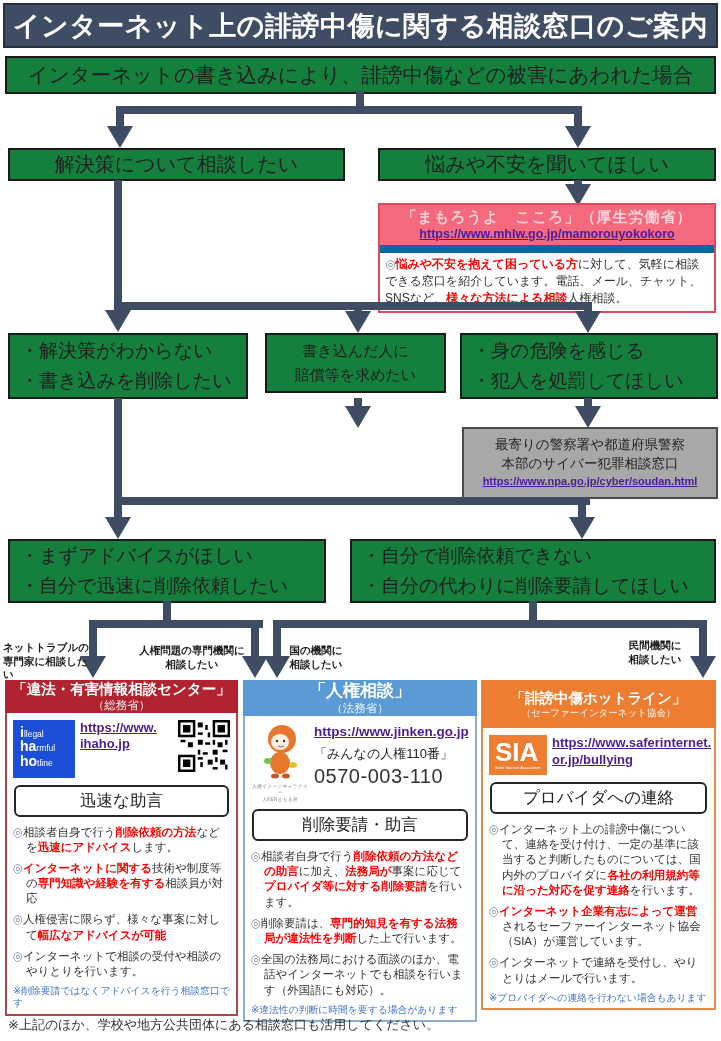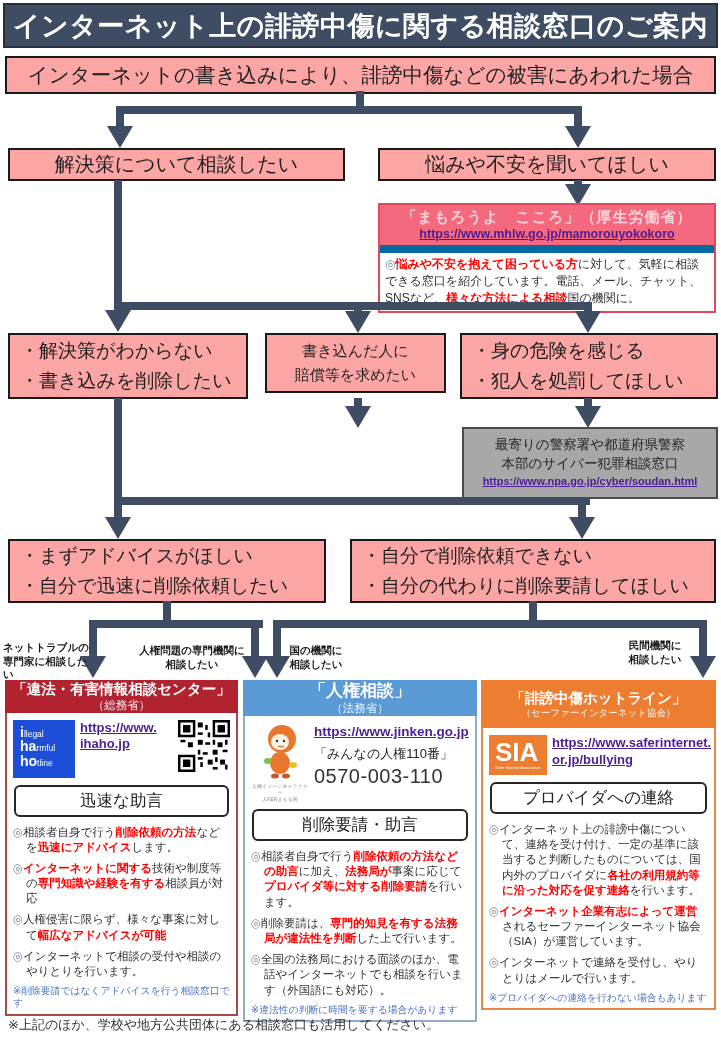--- a/index.html
+++ b/index.html
@@ -5,21 +5,21 @@
   html,body{margin:0;padding:0;background:#fff;}
   .page{position:relative;width:721px;height:1041px;background:#fff;overflow:hidden;
         font-family:"Liberation Sans","DejaVu Sans",sans-serif;color:#1f1f1f;}
   .page *{box-sizing:border-box;}
   .abs{position:absolute;}
   
   .ln{position:absolute;background:#3E4D63;}
   .ah{position:absolute;width:0;height:0;border-style:solid;
       border-color:#3E4D63 transparent transparent transparent;border-width:22px 13px 0 13px;}
   
-  .bx{position:absolute;background:#fca5a5;border:2px solid #1a1a1a;display:flex;
+  .bx{position:absolute;background:#15803d;border:2px solid #1a1a1a;display:flex;
       align-items:center;justify-content:center;text-align:center;color:#1f1f1f;}
   .prel{white-space:pre-line;}
   .title-bar{left:3px;top:3px;width:715px;height:45px;background:#3E4D63;border:2px solid #27303F;
       color:#fff;font-size:27px;font-weight:bold;display:flex;align-items:center;justify-content:center;letter-spacing:.5px;}
   .intro{left:5px;top:56px;width:711px;height:38px;font-size:20.5px;}
   .branch{height:33px;font-size:20px;}
   .multi{font-size:19px;line-height:1.6;justify-content:flex-start;text-align:left;padding-left:10px;}
   .lk{color:#4c1d95;font-weight:bold;text-decoration:underline;cursor:pointer;}
   
   .kokoro{left:378px;top:203px;width:338px;border:2px solid #E04A5A;background:#fff;}
@@ -90,21 +90,21 @@
   <div class="bx branch" style="left:378px;top:148px;width:338px;">悩みや不安を聞いてほしい</div>
 
   <div class="ln" style="left:574px;top:180px;width:8px;height:8px;"></div>
   <div class="ah" style="left:565px;top:184px;"></div>
 
   <div class="abs kokoro">
     <div class="kokoro-head">
       <div class="kokoro-title">「まもろうよ　こころ」（厚生労働省）</div>
       <div class="kokoro-link"><span class="lk">https://www.mhlw.go.jp/mamorouyokokoro</span></div>
     </div>
-    <div class="kokoro-body"><span class="mk">◎</span><span class="rd">悩みや不安を抱えて困っている方</span><span>に対して、気軽に相談できる窓口を紹介しています。電話、メール、チャット、SNSなど、</span><span class="rd">様々な方法による相談</span><span>国の機関に。</span></div>
+    <div class="kokoro-body"><span class="mk">◎</span><span class="rd">悩みや不安を抱えて困っている方</span><span>に対して、気軽に相談できる窓口を紹介しています。電話、メール、チャット、SNSなど、</span><span class="rd">様々な方法による相談</span><span>人権相談。</span></div>
   </div>
 
   <div>
     <div class="ln" style="left:114px;top:180px;width:8px;height:130px;"></div>
     <div class="ln" style="left:114px;top:302px;width:478px;height:8px;"></div>
     <div class="ah" style="left:105px;top:310px;"></div>
     <div class="ln" style="left:354px;top:302px;width:8px;height:10px;"></div>
     <div class="ah" style="left:345px;top:311px;"></div>
     <div class="ln" style="left:584px;top:302px;width:8px;height:10px;"></div>
     <div class="ah" style="left:575px;top:311px;"></div>

